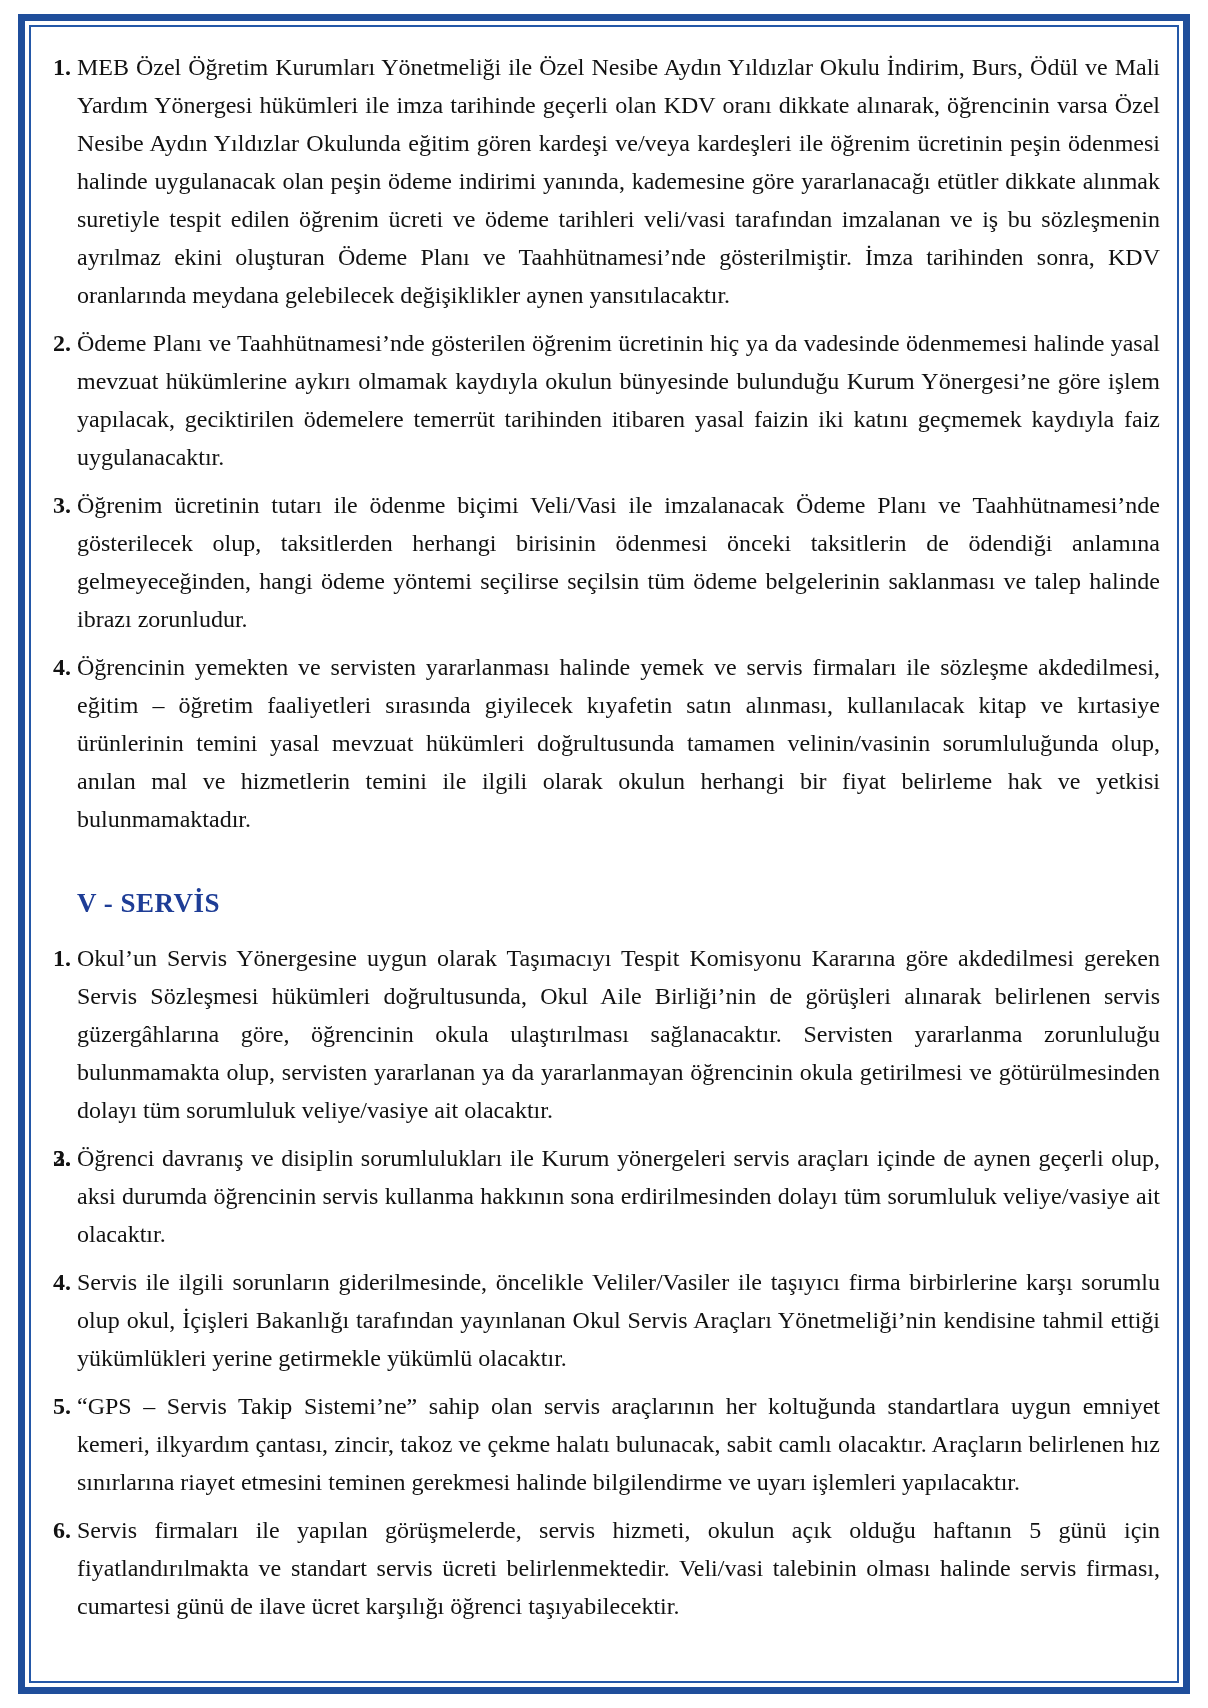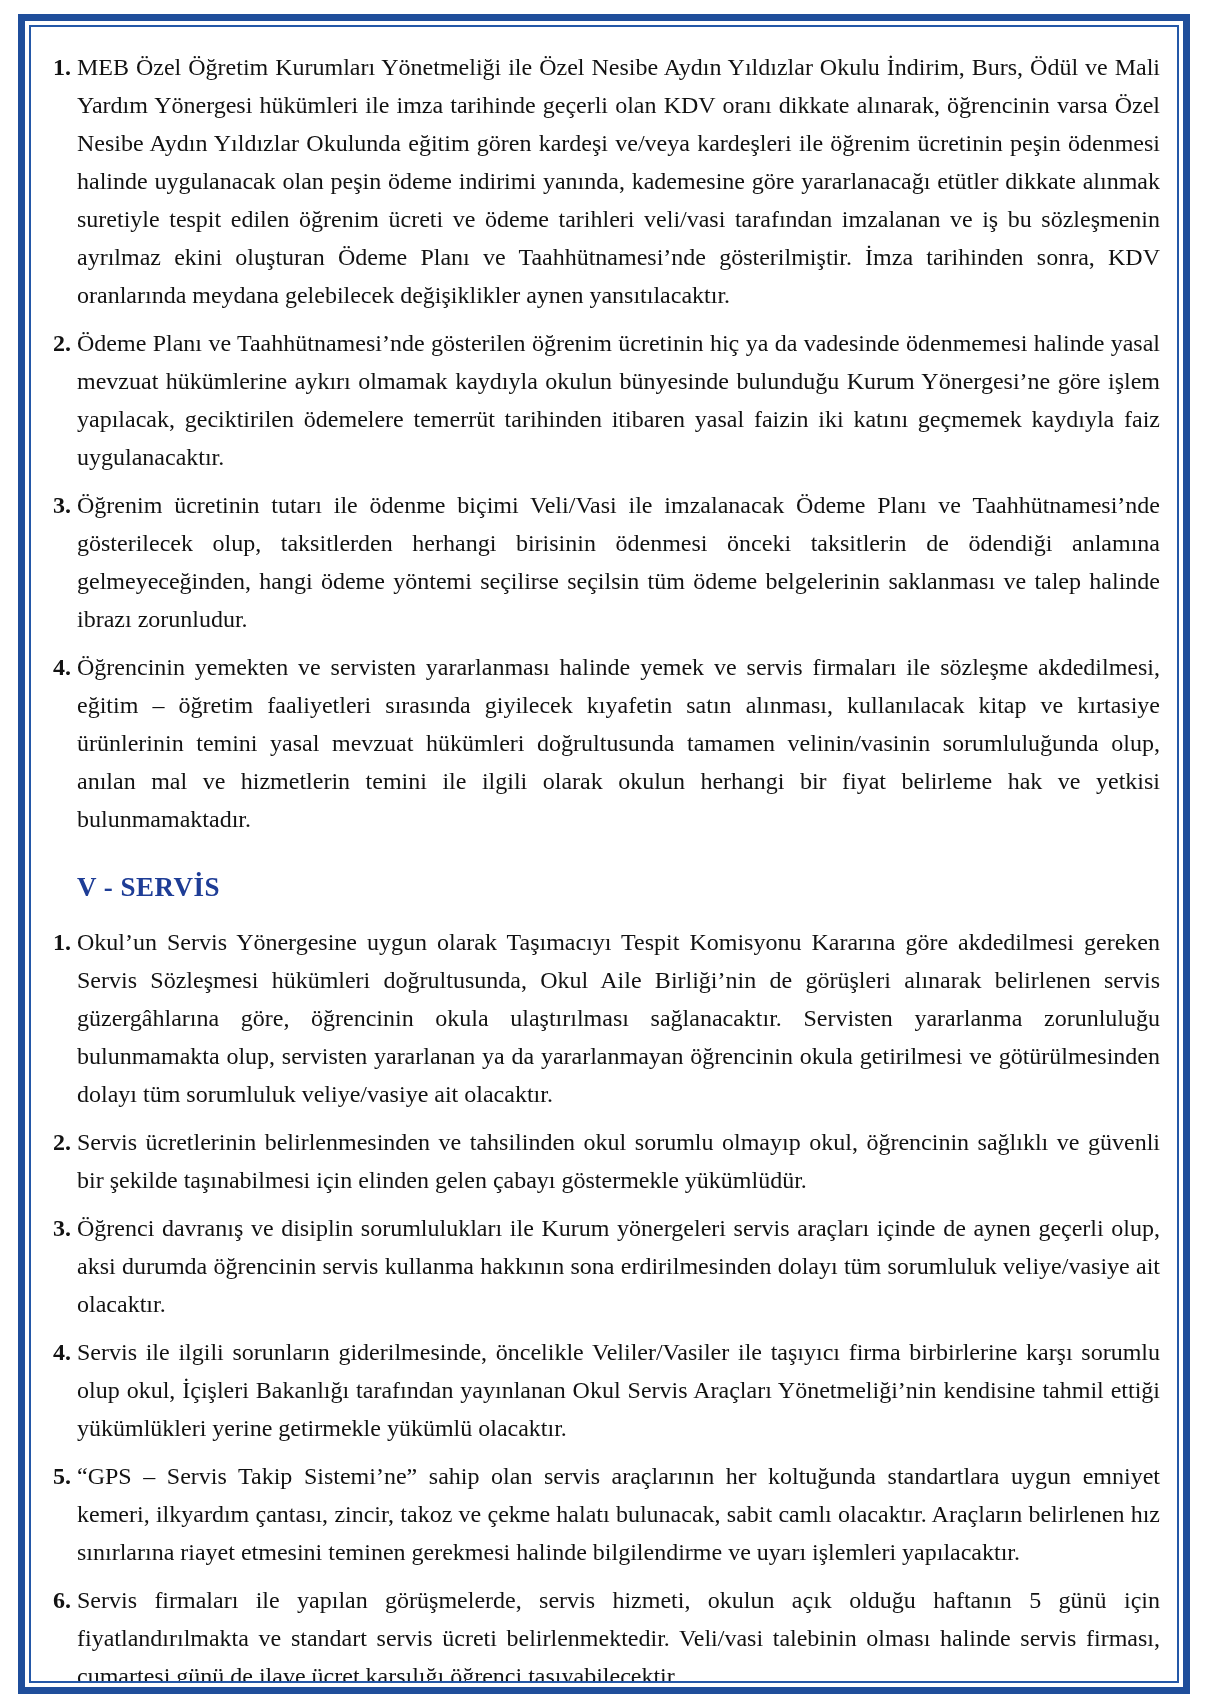--- a/index.html
+++ b/index.html
@@ -34,21 +34,21 @@
     overflow: hidden;
   }
   .sec-title {
     font-size: 27px;
     font-weight: bold;
     color: #1E3D96;
     margin: 0 0 20px 24px;
     letter-spacing: 0.5px;
   }
   .sec-title.second {
-    margin-top: 34px;
+    margin-top: 50px;
   }
   ol.items {
     list-style: none;
     margin: 0;
     padding: 0;
   }
   li.item {
     position: relative;
     padding-left: 24px;
     margin: 0 0 10px 0;
@@ -92,21 +92,20 @@
 
       <h2 class="sec-title second">V - SERVİS</h2>
 
       <ol class="items">
         <li class="item">
           <span class="num">1.</span>
           <span class="txt">Okul’un Servis Yönergesine uygun olarak Taşımacıyı Tespit Komisyonu Kararına göre akdedilmesi gereken Servis Sözleşmesi hükümleri doğrultusunda, Okul Aile Birliği’nin de görüşleri alınarak belirlenen servis güzergâhlarına göre, öğrencinin okula ulaştırılması sağlanacaktır. Servisten yararlanma zorunluluğu bulunmamakta olup, servisten yararlanan ya da yararlanmayan öğrencinin okula getirilmesi ve götürülmesinden dolayı tüm sorumluluk veliye/vasiye ait olacaktır.</span>
         </li>
         <li class="item">
           <span class="num">2.</span>
-          <span class="txt">Servis ücretlerinin belirlenmesinden ve tahsilinden okul sorumlu olmayıp okul, öğrencinin sağlıklı ve güvenli bir şekilde taşınabilmesi için elinden gelen çabayı göstermekle yükümlüdür.</span>
         </li>
         <li class="item">
           <span class="num">3.</span>
           <span class="txt">Öğrenci davranış ve disiplin sorumlulukları ile Kurum yönergeleri servis araçları içinde de aynen geçerli olup, aksi durumda öğrencinin servis kullanma hakkının sona erdirilmesinden dolayı tüm sorumluluk veliye/vasiye ait olacaktır.</span>
         </li>
         <li class="item">
           <span class="num">4.</span>
           <span class="txt">Servis ile ilgili sorunların giderilmesinde, öncelikle Veliler/Vasiler ile taşıyıcı firma birbirlerine karşı sorumlu olup okul, İçişleri Bakanlığı tarafından yayınlanan Okul Servis Araçları Yönetmeliği’nin kendisine tahmil ettiği yükümlükleri yerine getirmekle yükümlü olacaktır.</span>
         </li>
         <li class="item">

